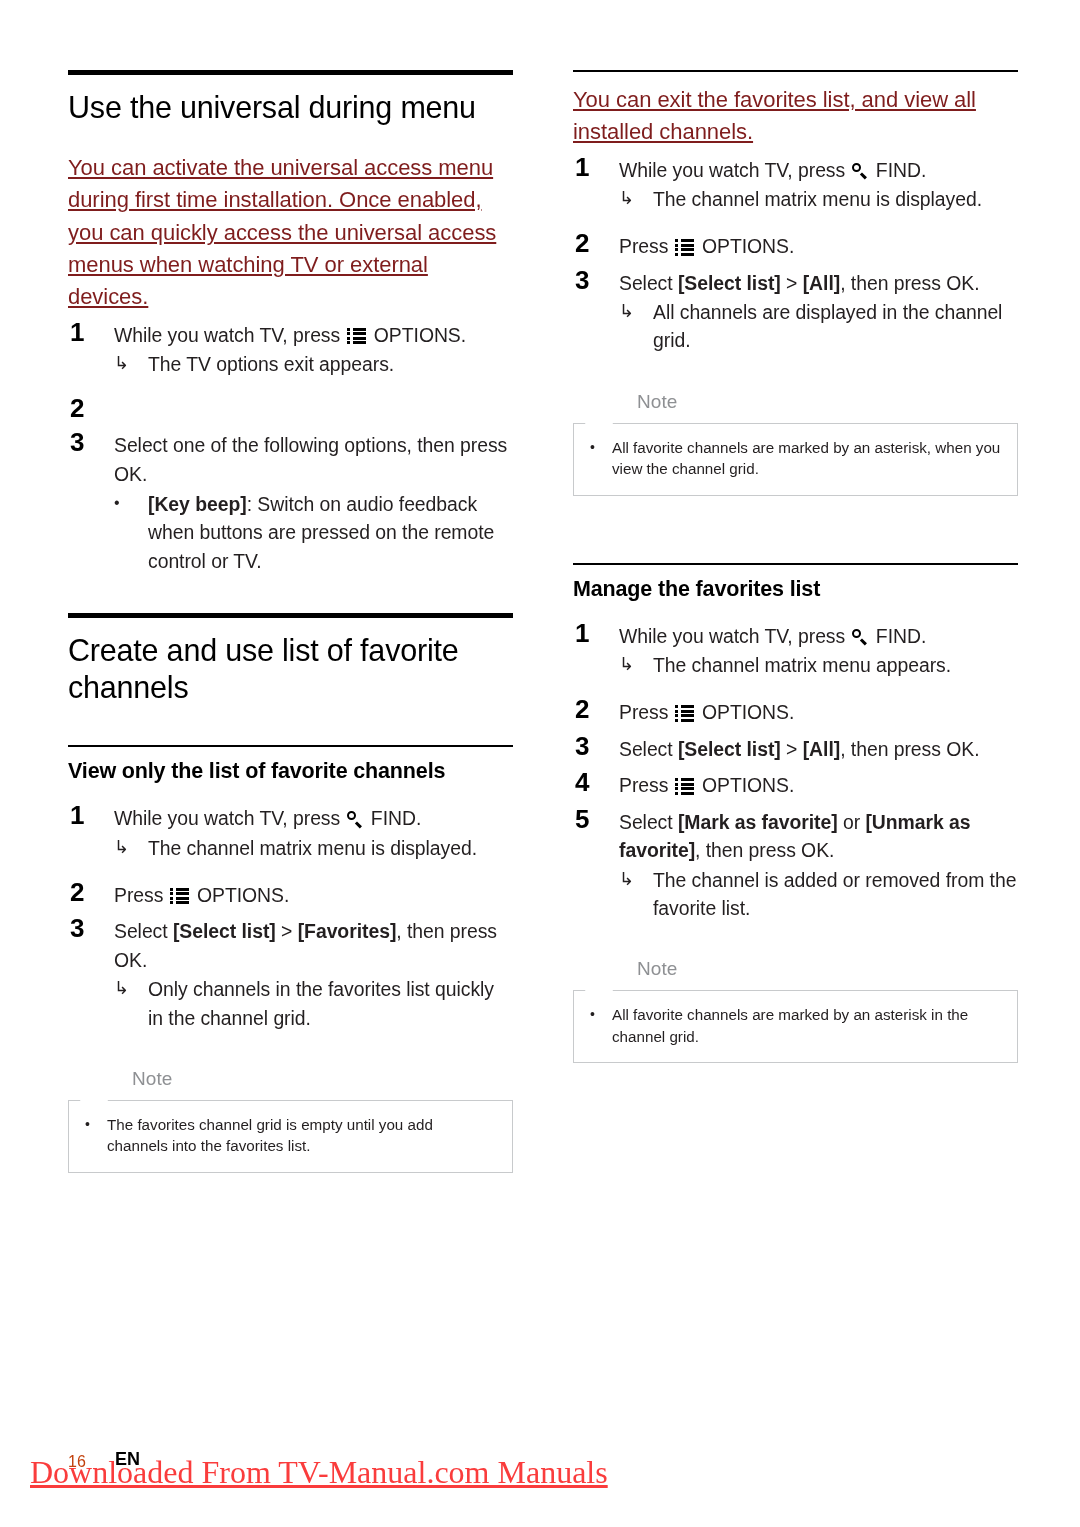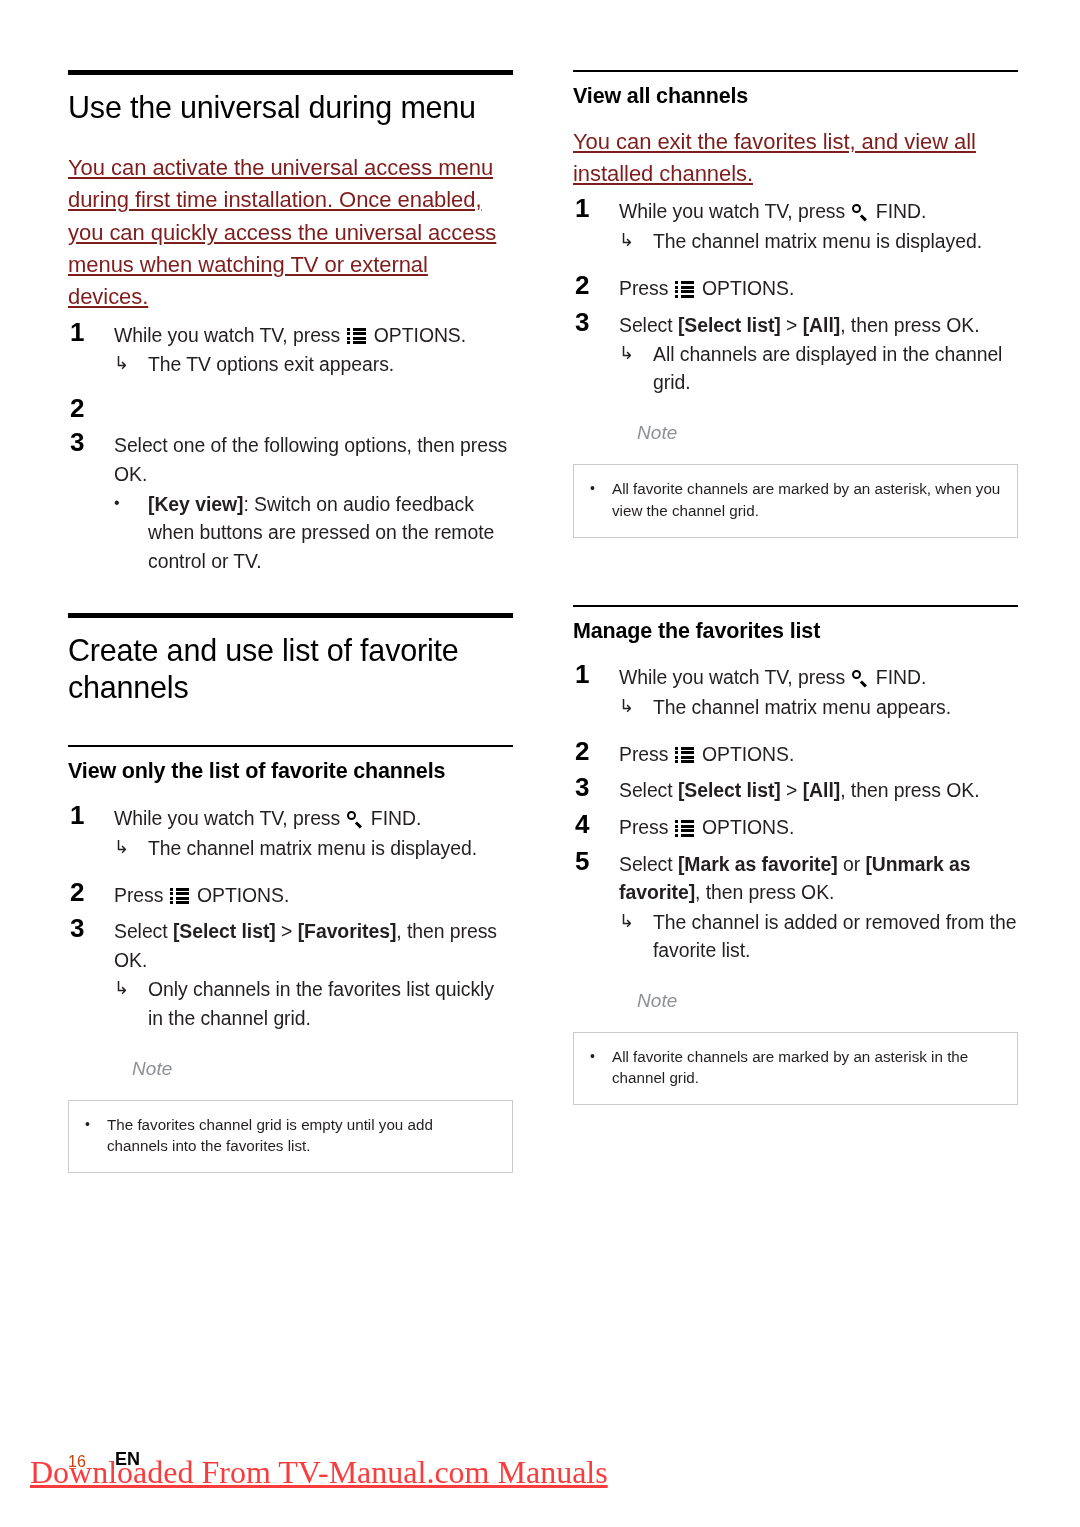--- a/index.html
+++ b/index.html
@@ -167,23 +167,22 @@
     width: 6.5px; height: 2.8px;
     background: #000;
     transform: rotate(45deg);
     transform-origin: left center;
   }
 
   
   .note { margin-top: 26px; }
   .note-head {
     display: flex;
-    align-items: flex-start;
+    align-items: center;
     height: 42px;
-    font-style: italic;
   }
   .note-badge {
     width: 52px;
     background: #77787b;
     position: relative;
     flex: 0 0 52px;
   }
   .note-badge i {
     position: absolute;
     left: 12px;
@@ -285,21 +284,21 @@
         <div class="step" style="margin-top:16px;">
           <div class="step-num">2</div>
         </div>
 
         <div class="step" style="margin-top:5px;">
           <div class="step-num">3</div>
           <div class="step-body">
             <span>Select one of the following options, then press OK.</span>
             <div class="sub-bullet">
               <span class="dot">•</span>
-              <span class="btext"><b>[Key view]</b><span>: Switch on audio feedback when buttons are pressed on the remote control or TV.</span></span>
+              <span class="btext"><b>[Key beep]</b><span>: Switch on audio feedback when buttons are pressed on the remote control or TV.</span></span>
             </div>
           </div>
         </div>
 
       </div>
     </div>
 
     <div style="margin-top:38px;">
       <div class="h1-rule"></div>
       <h1 class="sec-title">Create and use list of favorite channels</h1>
@@ -359,21 +358,20 @@
         </div>
       </div>
     </div>
 
   </div>
 
   <div class="col col-right">
 
     <div>
       <div class="h2-rule"></div>
-      <h2 class="sub-title">View all channels</h2>
       <p class="body">You can exit the favorites list, and view all installed channels.</p>
 
       <div class="steps">
 
         <div class="step">
           <div class="step-num">1</div>
           <div class="step-body">
             <span>While you watch TV, press </span><span class="ico ico-find"><span class="lens"></span><span class="handle"></span></span><span> FIND.</span>
             <div class="result">
               <span class="arrow">↳</span>

